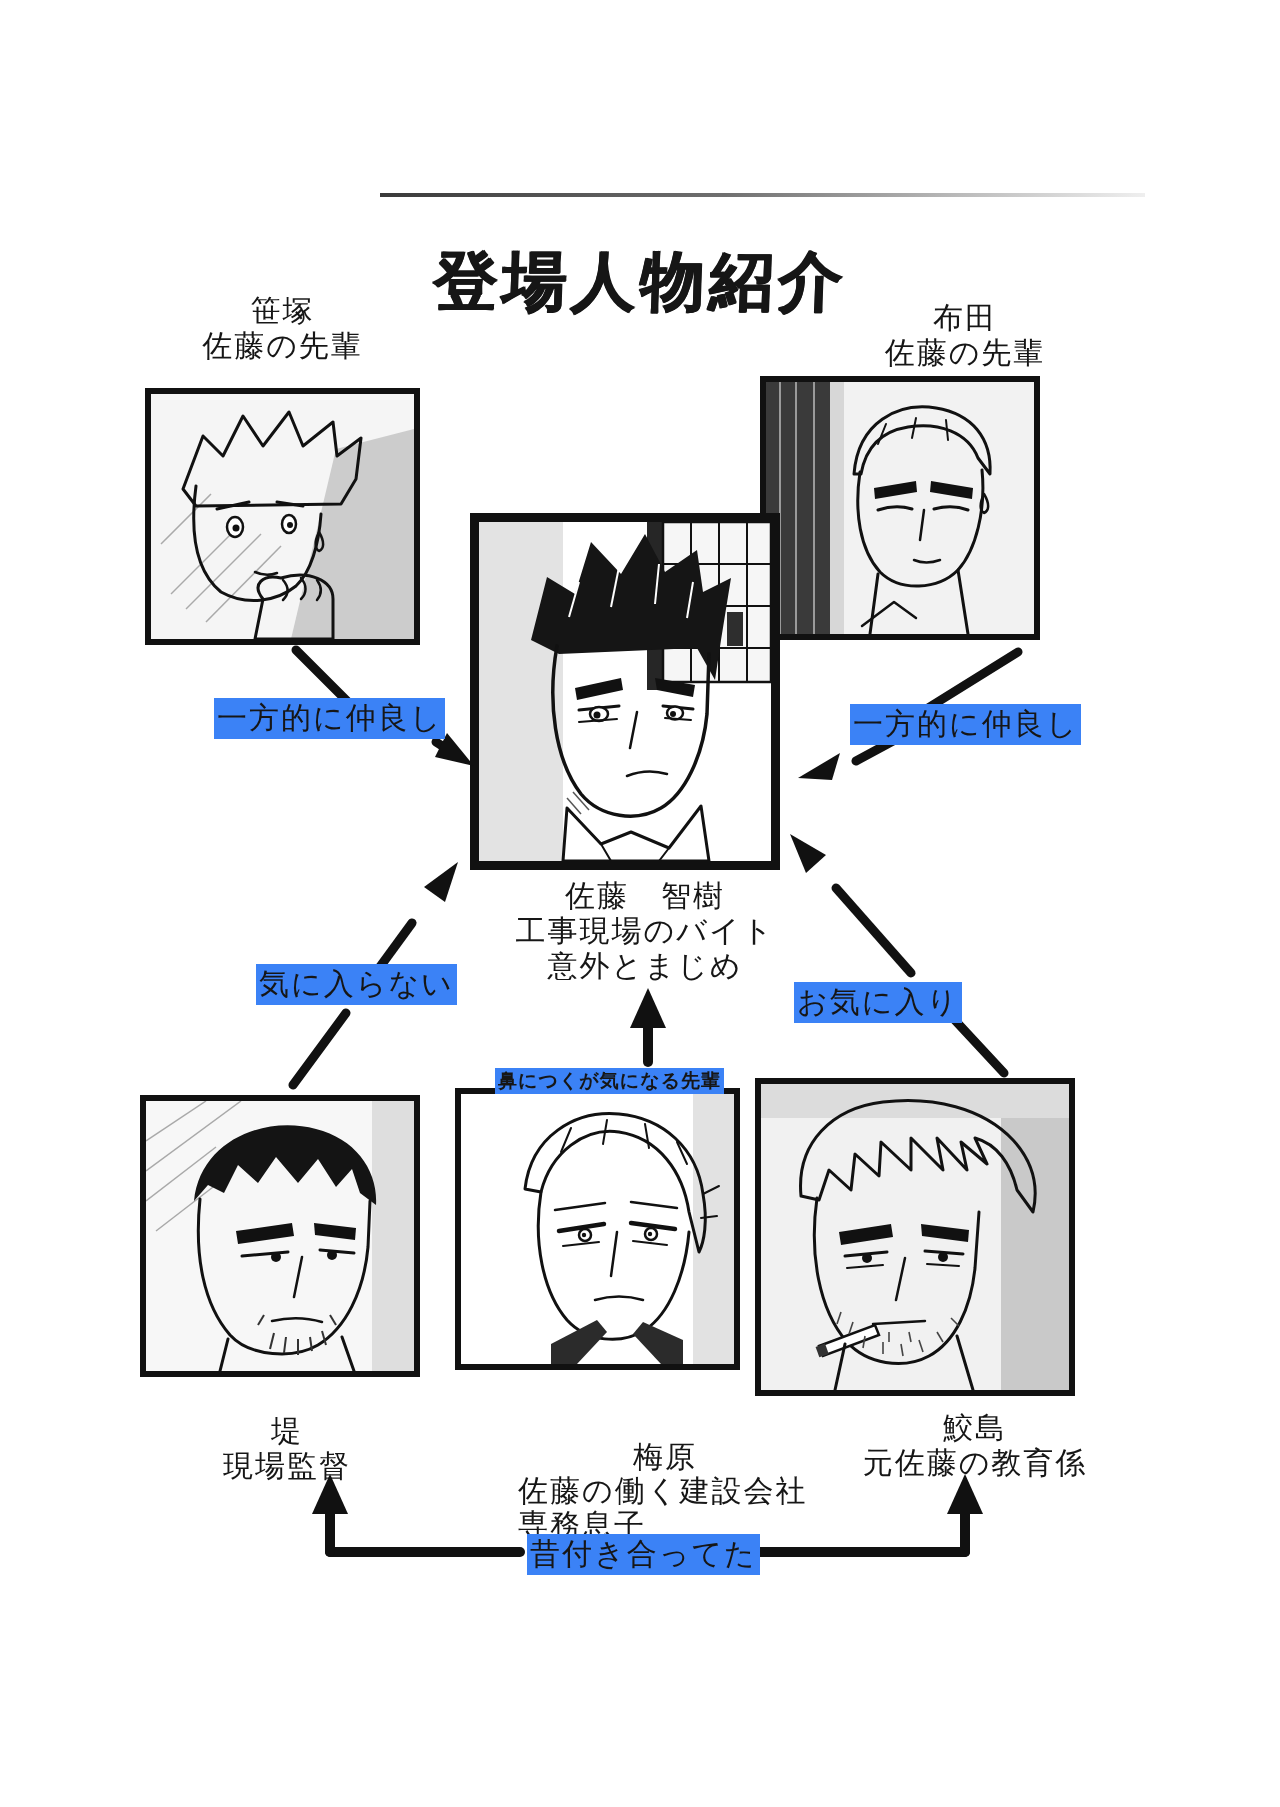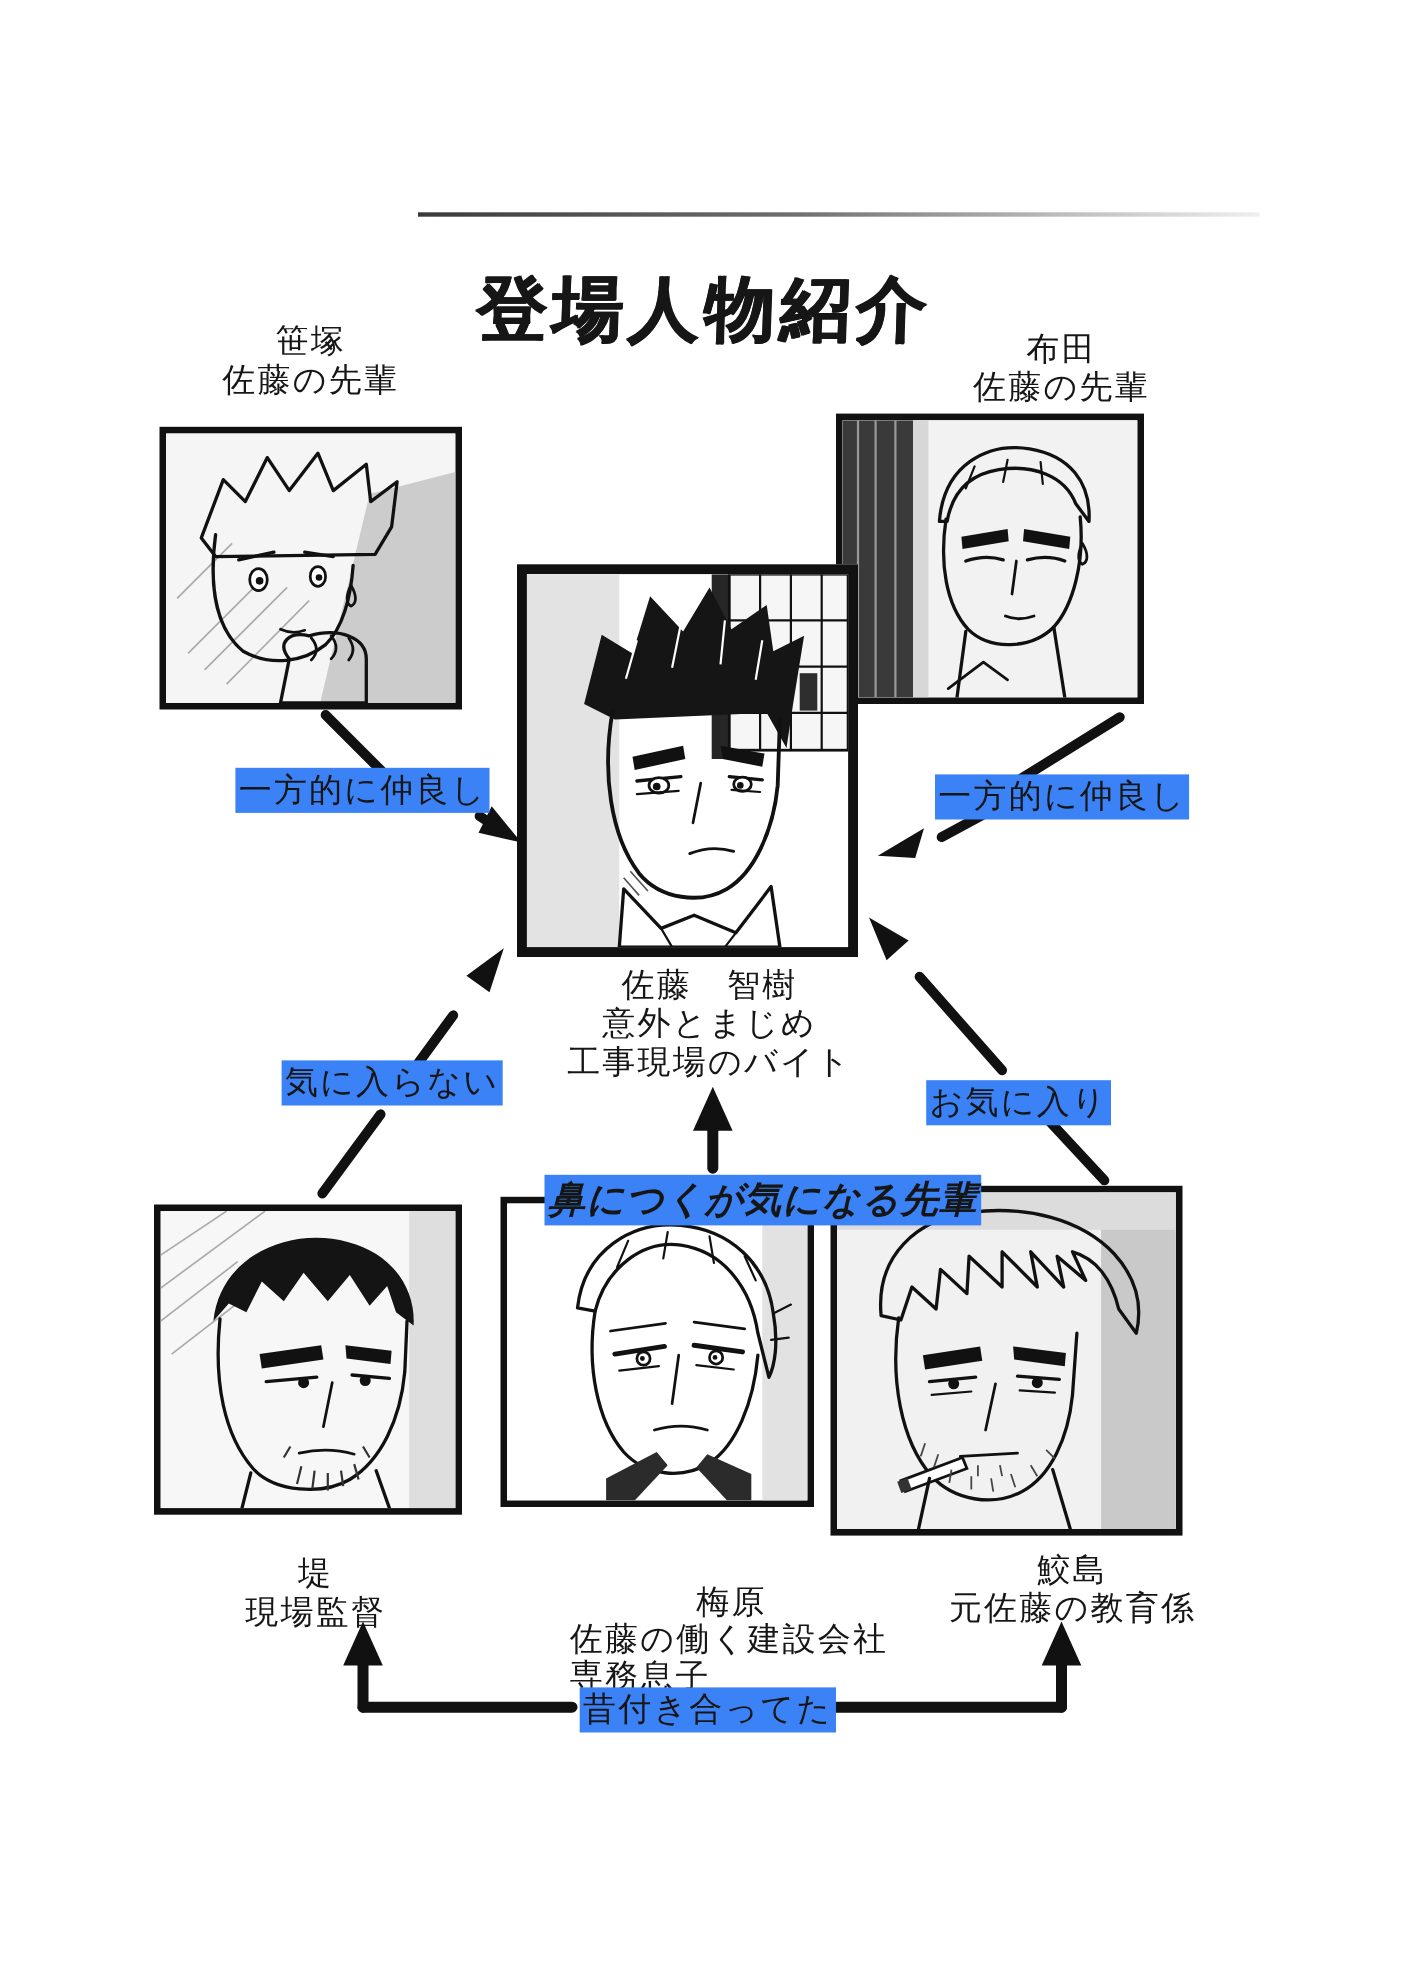--- a/index.html
+++ b/index.html
@@ -10,21 +10,21 @@
     letter-spacing:5px;text-shadow:1.5px 0 #161616,0 1px #161616,1px 1px #161616;
     transform:skewX(-2deg);}
   .scanline{left:380px;top:193px;width:765px;height:4px;
     background:linear-gradient(to right,#3a3a3a 0%,#6f6f6f 45%,#b9b9b9 75%,#efefef 100%);}
   .portrait{border:6px solid #111;background:#fff;box-sizing:border-box;}
   .portrait.main{border-width:9px;}
   .portrait svg{display:block;width:100%;height:100%;}
   .cap{font-size:30px;line-height:35px;letter-spacing:2px;text-align:center;white-space:nowrap;}
   .rel{font-size:30px;letter-spacing:2px;white-space:nowrap;background:#3b82f6;padding:0 3px;}
   .rel.bold{font-family:"DejaVu Sans","Liberation Sans",sans-serif;font-weight:bold;
-    font-size:34px;letter-spacing:1px;font-style:italic;}
+    font-size:19px;letter-spacing:1px;}
   .umehara-cap{font-size:30px;line-height:34px;letter-spacing:2px;text-align:left;white-space:nowrap;margin-top:40px;}
   .umehara-cap .ind{padding-left:115px;display:block;}
   svg.arrows{left:0;top:0;width:1280px;height:1807px;pointer-events:none;}
   svg.arrows line{stroke:#111;stroke-linecap:round;}
   svg.arrows polygon{fill:#111;}
   .ink{stroke:#111;fill:none;stroke-linecap:round;stroke-linejoin:round;}
 </style>
 </head>
 <body>
 
@@ -214,22 +214,22 @@
         <line x1="190" y1="234" x2="198" y2="242"></line>
         <line x1="128" y1="248" x2="128" y2="258"></line>
         <line x1="148" y1="248" x2="150" y2="258"></line>
     </g>
     <path class="ink" stroke-width="3" d="M84,260 L74,306 M196,252 L212,306"></path>
   </svg>
 </div>
 
 <div class="abs cap" style="left:465px;top:878px;width:360px;">
   <span style="display:block">佐藤　智樹</span>
+  <span style="display:block">工事現場のバイト</span>
   <span style="display:block">意外とまじめ</span>
-  <span style="display:block">工事現場のバイト</span>
 </div>
 
 <div class="abs cap" style="left:147px;top:1413px;width:280px;">
   <span style="display:block">堤</span>
   <span style="display:block">現場監督</span>
 </div>
 <div class="abs umehara-cap" style="left:518px;top:1400px;width:400px;">
   <span class="ind">梅原</span>
   <span style="display:block">佐藤の働く建設会社</span>
   <span style="display:block">専務息子</span>
@@ -270,15 +270,15 @@
     <line x1="330" y1="1552" x2="330" y2="1510" stroke-width="10"></line>
     <line x1="965" y1="1552" x2="965" y2="1510" stroke-width="10"></line>
     <polygon points="330,1474 312,1514 348,1514"></polygon>
     <polygon points="965,1474 947,1514 983,1514"></polygon>
   </g>
 </svg>
 
 <div class="abs rel" style="left:214px;top:698px;">一方的に仲良し</div>
 <div class="abs rel" style="left:850px;top:704px;">一方的に仲良し</div>
 <div class="abs rel" style="left:256px;top:964px;">気に入らない</div>
-<div class="abs rel" style="left:842px;top:982px;">お気に入り</div>
+<div class="abs rel" style="left:794px;top:982px;">お気に入り</div>
 <div class="abs rel bold" style="left:495px;top:1068px;">鼻につくが気になる先輩</div>
 <div class="abs rel" style="left:527px;top:1534px;">昔付き合ってた</div>
 
 </body></html>

